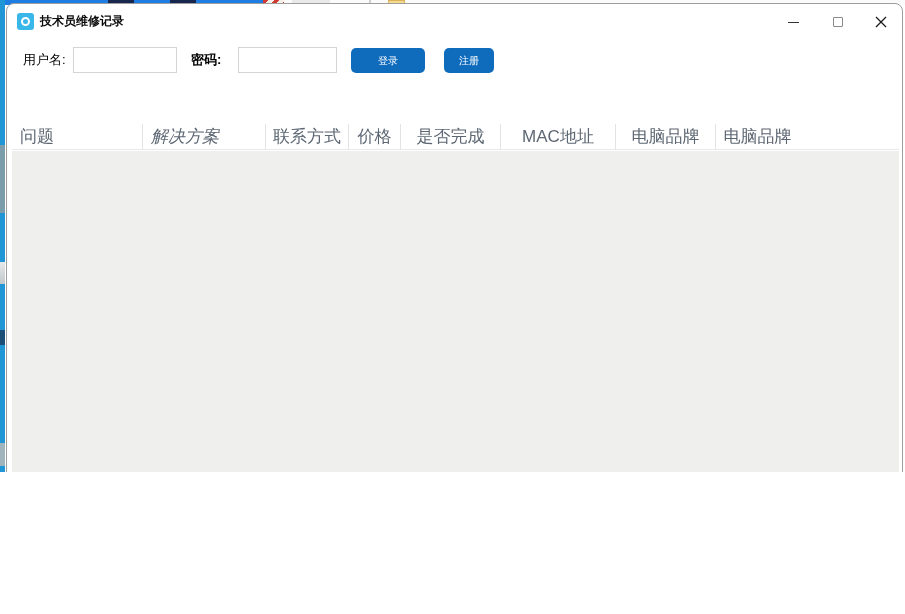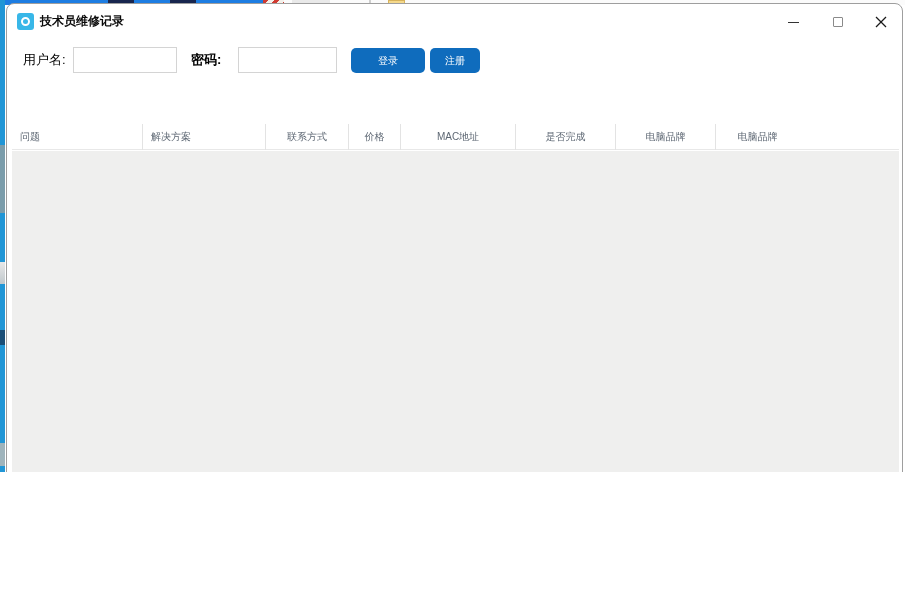--- a/index.html
+++ b/index.html
@@ -67,31 +67,31 @@
     font-size:13px; color:#000000; }
   #username-label { left:16px; } #password-label { left:184px;font-weight:bold; }
   .text-input { position:absolute; top:43px; height:26px; border:1px solid #d4d4d4;
     background:#ffffff; font-size:13px; padding:0 6px; outline:none; }
   #username-input { left:66px; width:104px; }
   #password-input { left:231px; width:99px; }
   .blue-btn { position:absolute; top:44px; height:25px; border:none; border-radius:5px;
     background:#0f6cbd; color:#ffffff; font-size:10px; cursor:pointer;
     font-family:"Liberation Sans","DejaVu Sans",sans-serif; }
   #login-btn { left:344px; width:74px; }
-  #register-btn { left:423px; width:50px; }
+  #register-btn { left:437px; width:50px; }
 
   
   #table-header { position:absolute; left:5px; top:120px; width:887px; height:26px;
     display:flex; background:#ffffff; border-bottom:1px solid #e8e8e8; }
-  .th { height:26px; line-height:25px; font-size:10px; color:#5d6773;
+  .th { height:26px; line-height:25px; font-size:17px; color:#5d6773;
     border-right:1px solid #e3e3e3; text-align:center; overflow:hidden;
     white-space:nowrap; }
   .th.left { text-align:left; padding-left:8px; }
   .th:last-child { border-right:none; }
-  .c0{width:131px;} .c1{width:123px;} .c2{width:83px;} .c3{width:52px;}
+  .c0{width:131px;} .c1{width:123px;font-style:italic;} .c2{width:83px;} .c3{width:52px;}
   .c4{width:100px;} .c5{width:100px;} .c6{width:115px;} .c7{width:100px;}
   .c8{width:83px;}
 
   
   #table-body { position:absolute; left:5px; top:147px; width:887px; height:455px;
     background:#efefee; border-radius:0 0 7px 7px; }
   #h-scrollbar-thumb { position:absolute; left:6px; right:7px; bottom:2px; height:9px;
     border-radius:5px; background:#8a8a8a; }
 </style>
 </head>
@@ -146,22 +146,22 @@
     <div class="form-label" id="password-label">密码:</div>
     <input class="text-input" id="password-input" type="text" value="" style="">
     <button class="blue-btn" id="login-btn">登录</button>
     <button class="blue-btn" id="register-btn">注册</button>
 
     <div id="table-header">
       <div class="th left c0">问题</div>
       <div class="th left c1">解决方案</div>
       <div class="th c2">联系方式</div>
       <div class="th c3">价格</div>
+      <div class="th c5">是否完成</div>
       <div class="th c6">MAC地址</div>
-      <div class="th c5">是否完成</div>
       <div class="th c7">电脑品牌</div>
       <div class="th c8">电脑品牌</div>
     </div>
 
     <div id="table-body">
       <div id="h-scrollbar-thumb"></div>
     </div>
 
   </div>
 </div>

